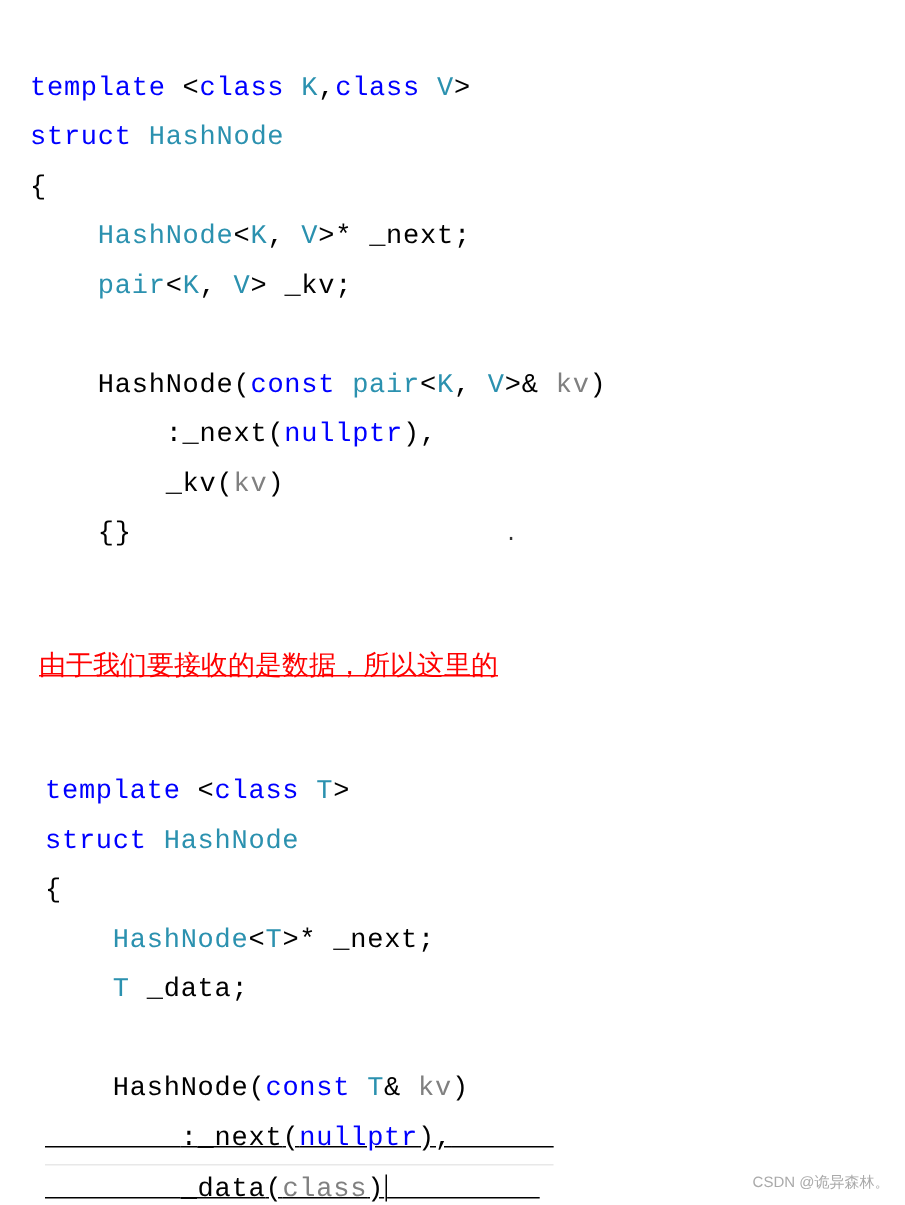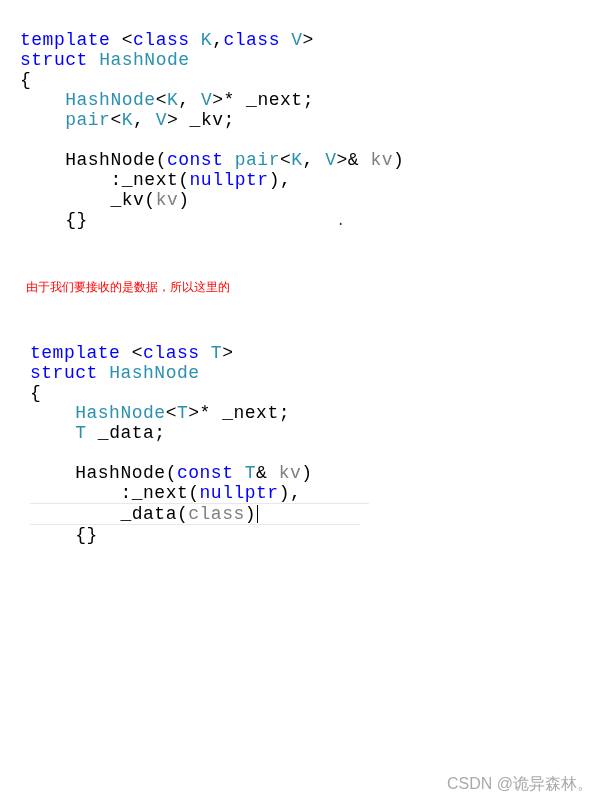--- a/index.html
+++ b/index.html
@@ -25,55 +25,57 @@
     .page {
       position: relative;
       width: 603px;
       height: 803px;
       padding: 10px 20px;
       box-sizing: border-box;
     }
     .code-block {
       white-space: pre;
       font-size: 18px;
-      line-height: 20px;
+      line-height: 33px;
       letter-spacing: 0.5px;
     }
     .code-block .kw { color: var(--keyword-blue); }
     .code-block .type { color: var(--identifier-teal); }
     .code-block .id { color: var(--text-black); }
     .code-block .punct { color: var(--text-black); }
     .code-block .param { color: #808080; }
     .annotation {
       color: var(--comment-red);
       font-family: "SimSun", "NSimSun", sans-serif;
-      font-size: 12px;
+      font-size: 18px;
       line-height: 32px;
       margin: 20px 0 20px 0;
       padding-left: 6px;
+      text-decoration: underline;
     }
     .watermark {
       position: absolute;
       right: 10px;
       bottom: 8px;
       font-family: "SimSun", sans-serif;
-      font-size: 16px;
+      font-size: 10px;
       color: var(--watermark-gray);
     }
     .cursor {
       display: inline-block;
       width: 1px;
       height: 18px;
       background: #000;
       vertical-align: middle;
       margin-left: 1px;
     }
     .modify-line {
       display: inline-block;
       border-bottom: 1px solid #e8e8e8;
+      text-decoration: underline;
     }
     .dot {
       font-size: 14px;
       color: #333;
     }
   </style>
 </head>
 <body>
 
 <div class="page">

